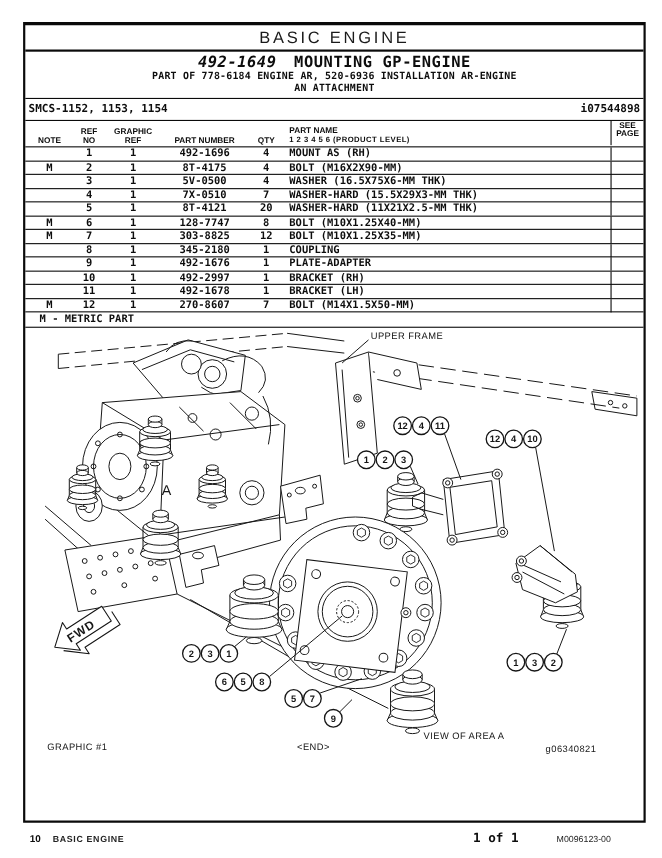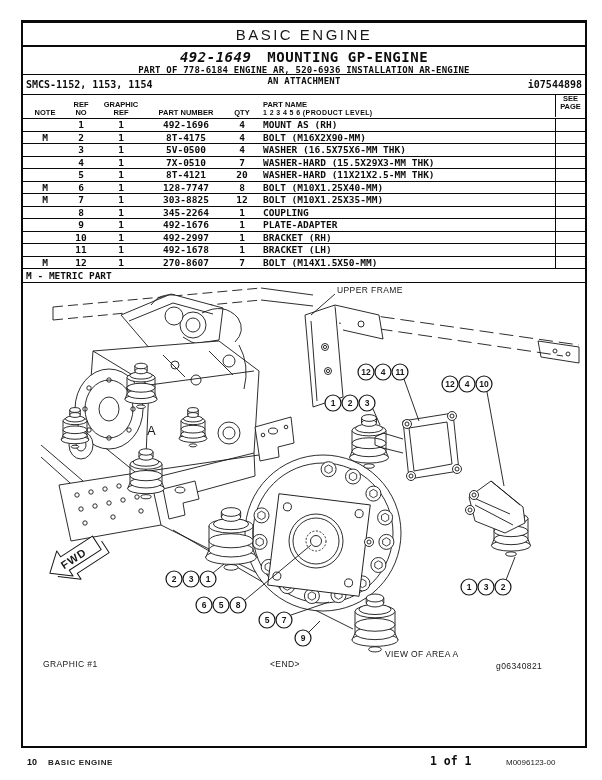--- a/index.html
+++ b/index.html
@@ -1,40 +1,40 @@
 <!DOCTYPE html>
 <html><head>
 <meta charset="utf-8">
 <style>
   html,body{margin:0;padding:0;background:#fff;}
   body{width:602px;height:780px;position:relative;font-family:"Liberation Sans",sans-serif;color:#0d0d0d;overflow:hidden;}
   .page-box{position:absolute;left:21px;top:20px;width:566px;height:728px;box-sizing:border-box;
     border:2px solid #0a0a0a;border-top-width:3px;background:#fff;}
   .header-bar{height:24px;box-sizing:border-box;border-bottom:2px solid #0a0a0a;display:flex;align-items:center;justify-content:center;
     font-size:15px;letter-spacing:2.5px;color:#1a1a1a;}
-  .title-block{height:28px;box-sizing:border-box;border-bottom:1px solid #0a0a0a;text-align:center;padding-top:2px;
+  .title-block{height:43px;box-sizing:border-box;border-bottom:1px solid #0a0a0a;text-align:center;padding-top:2px;
     font-family:"DejaVu Sans Mono",monospace;font-weight:bold;}
   .title-line{font-size:14px;line-height:16px;letter-spacing:0.5px;}
   .title-num{font-style:italic;margin-right:16px;}
   .subtitle{font-size:9px;line-height:11px;letter-spacing:0.2px;}
   .smcs-row{height:20px;box-sizing:border-box;border-bottom:1px solid #0a0a0a;display:flex;justify-content:space-between;align-items:center;
     font-family:"DejaVu Sans Mono",monospace;font-weight:bold;font-size:10px;padding:0 3px;gap:32px;}
   .grid7{display:grid;grid-template-columns:44px 28px 52px 78px 34px 1fr 30px;}
   .phead{height:24px;box-sizing:border-box;border-bottom:1px solid #0a0a0a;align-items:end;
     font-size:7.5px;font-weight:bold;line-height:8px;padding-bottom:1px;}
   .phead .c{text-align:center;white-space:pre-line;}
   .phead .nm{text-align:left;padding-left:4px;}
   .plvl{font-size:7px;letter-spacing:0.4px;}
   .see-cell{border-left:1px solid #0a0a0a;height:100%;box-sizing:border-box;}
   .prow{height:12.5px;box-sizing:border-box;border-bottom:1px solid #0a0a0a;align-items:center;
     font-family:"DejaVu Sans Mono",monospace;font-weight:bold;font-size:9.5px;line-height:12px;}
   .prow .c{text-align:center;}
   .prow .nm{text-align:left;padding-left:4px;white-space:nowrap;overflow:hidden;}
   .metric-row{height:14px;box-sizing:border-box;border-bottom:1px solid #0a0a0a;display:flex;align-items:center;
-    font-family:"DejaVu Sans Mono",monospace;font-weight:bold;font-size:9.5px;padding-left:3px;}
+    font-family:"DejaVu Sans Mono",monospace;font-weight:bold;font-size:9.5px;padding-left:13px;}
   .graphic-area{height:450px;position:relative;}
   .footer{position:absolute;left:0;top:756px;width:602px;height:14px;font-size:8.5px;}
   .f-pg{position:absolute;left:27px;top:1px;font-weight:bold;font-size:9px;}
   .f-sec{position:absolute;left:48px;top:2px;letter-spacing:0.6px;font-size:8px;font-weight:bold;color:#222;}
   .f-count{position:absolute;left:430px;top:-2px;font-family:"DejaVu Sans Mono",monospace;font-weight:bold;font-size:11.5px;}
   .f-media{position:absolute;left:506px;top:2px;font-size:8px;color:#222;}
   svg text{font-family:"Liberation Sans",sans-serif;}
 </style>
 </head>
 <body>
@@ -135,21 +135,21 @@
         <div class="c">1</div>
         <div class="c">303-8825</div>
         <div class="c">12</div>
         <div class="nm">BOLT (M10X1.25X35-MM)</div>
         <div class="c see-cell"></div>
       </div>
       <div class="prow grid7">
         <div class="c"></div>
         <div class="c">8</div>
         <div class="c">1</div>
-        <div class="c">345-2264</div>
+        <div class="c">345-2180</div>
         <div class="c">1</div>
         <div class="nm">COUPLING</div>
         <div class="c see-cell"></div>
       </div>
       <div class="prow grid7">
         <div class="c"></div>
         <div class="c">9</div>
         <div class="c">1</div>
         <div class="c">492-1676</div>
         <div class="c">1</div>

